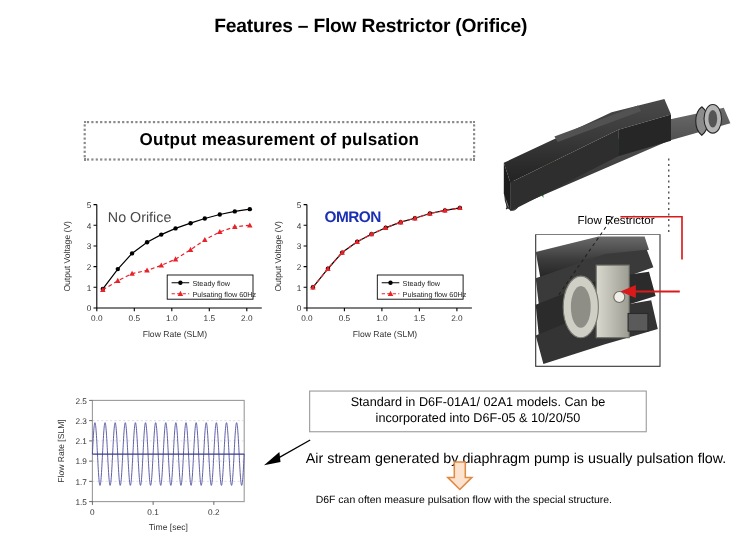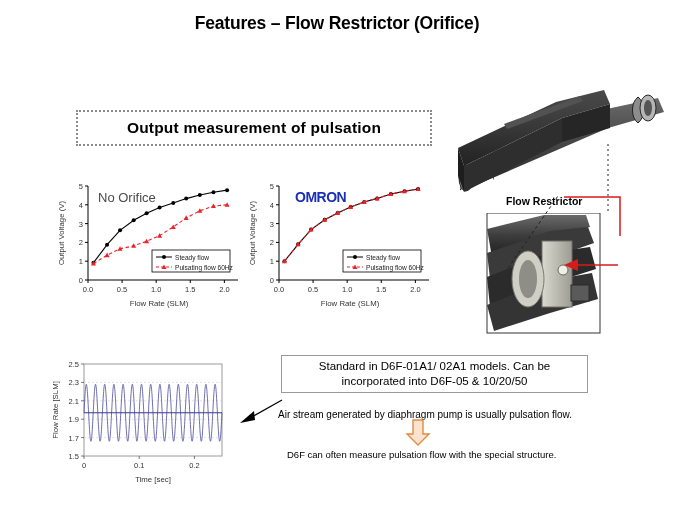--- a/index.html
+++ b/index.html
@@ -26,33 +26,33 @@
 
   
   .chartwrap{position:absolute;}
   .chart-svg{display:block;}
 
   
   .prod{position:absolute;}
 
   
   .fr-label{
-    position:absolute;left:505px;top:195px;font-size:10.5px;font-weight:bold;
+    position:absolute;left:524px;top:195px;font-size:10.5px;font-weight:normal;
     background:#fff;padding:0 1px;white-space:nowrap;
   }
 
   
   .std-box{
     position:absolute;left:281px;top:355px;width:307px;height:38px;
     border:1px solid #9a9a9a;background:#fff;
     display:flex;align-items:center;justify-content:flex-end;text-align:center;
     font-size:11.5px;line-height:15px;padding:0 6px;box-sizing:border-box;
   }
   .air-text{
-    position:absolute;left:278px;top:409px;font-size:10px;white-space:nowrap;text-align:right;
+    position:absolute;left:278px;top:409px;font-size:13px;white-space:nowrap;text-align:right;
   }
   .d6f-text{
     position:absolute;left:287px;top:449px;font-size:9.5px;font-weight:normal;
     white-space:nowrap;
   }
   .ovl{position:absolute;pointer-events:none;}
 </style>
 </head>
 <body>
 

